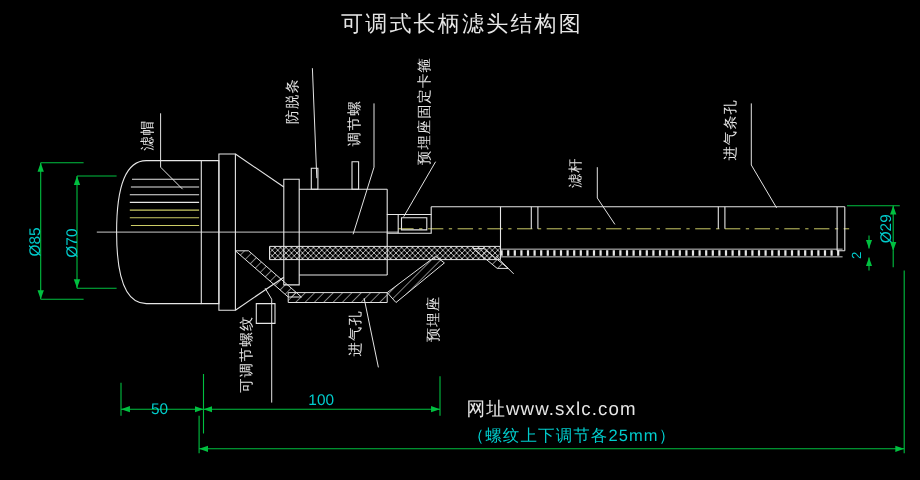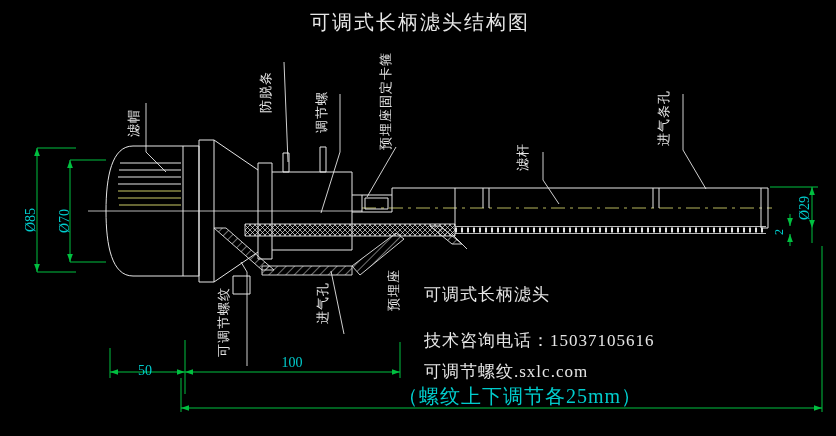--- a/index.html
+++ b/index.html
@@ -1,27 +1,27 @@
 <!DOCTYPE html>
 <html><head>
 <meta charset="utf-8">
 <style>
   html,body{margin:0;padding:0;background:#000;}
   #stage{position:relative;width:836px;height:436px;background:#000;overflow:hidden;
-         font-family:Liberation Serif, serif;}
+         font-family:Liberation Sans, sans-serif;}
   .t{position:absolute;white-space:nowrap;color:#e6e6e6;}
   .c{transform:translate(-50%,-50%);}
   .v{transform:translate(-50%,-50%) rotate(-90deg);}
   .cyan{color:#00cccc;}
   .title{font-size:20px;letter-spacing:2px;}
   .plabel{font-size:13px;letter-spacing:1px;}
   .dimtxt{font-size:14px;}
   .dimsm{font-size:12px;}
   .note{font-size:17px;letter-spacing:1px;}
-  .bnote{font-size:20px;letter-spacing:1px;}
+  .bnote{font-size:15px;letter-spacing:1px;}
   svg{position:absolute;left:0;top:0;}
   svg line,svg path,svg rect,svg polygon,svg polyline{vector-effect:non-scaling-stroke;}
 </style>
 </head>
 <body>
 
 <div id="stage">
 
   <svg width="836" height="436" viewBox="0 0 836 436">
     <defs>
@@ -155,17 +155,15 @@
   <div class="t v plabel" style="left:394px;top:290px;">预埋座</div>
 
   <div class="t v cyan dimtxt" style="left:31px;top:220px;">Ø85</div>
   <div class="t v cyan dimtxt" style="left:65px;top:221px;">Ø70</div>
   <div class="t v cyan dimtxt" style="left:805px;top:208px;">Ø29</div>
   <div class="t v cyan dimsm" style="left:779px;top:232px;">2</div>
   <div class="t c cyan dimtxt" style="left:145px;top:371px;">50</div>
   <div class="t c cyan dimtxt" style="left:292px;top:363px;">100</div>
   <div class="t c cyan bnote" style="left:520px;top:396px;">（螺纹上下调节各25mm）</div>
 
-  <div class="t note" style="left:424px;top:283px;">可调式长柄滤头</div>
-  <div class="t note" style="left:424px;top:329px;">技术咨询电话：15037105616</div>
-  <div class="t note" style="left:424px;top:360px;">可调节螺纹.sxlc.com</div>
+  <div class="t note" style="left:424px;top:360px;">网址www.sxlc.com</div>
 
 </div>
 
 </body></html>

